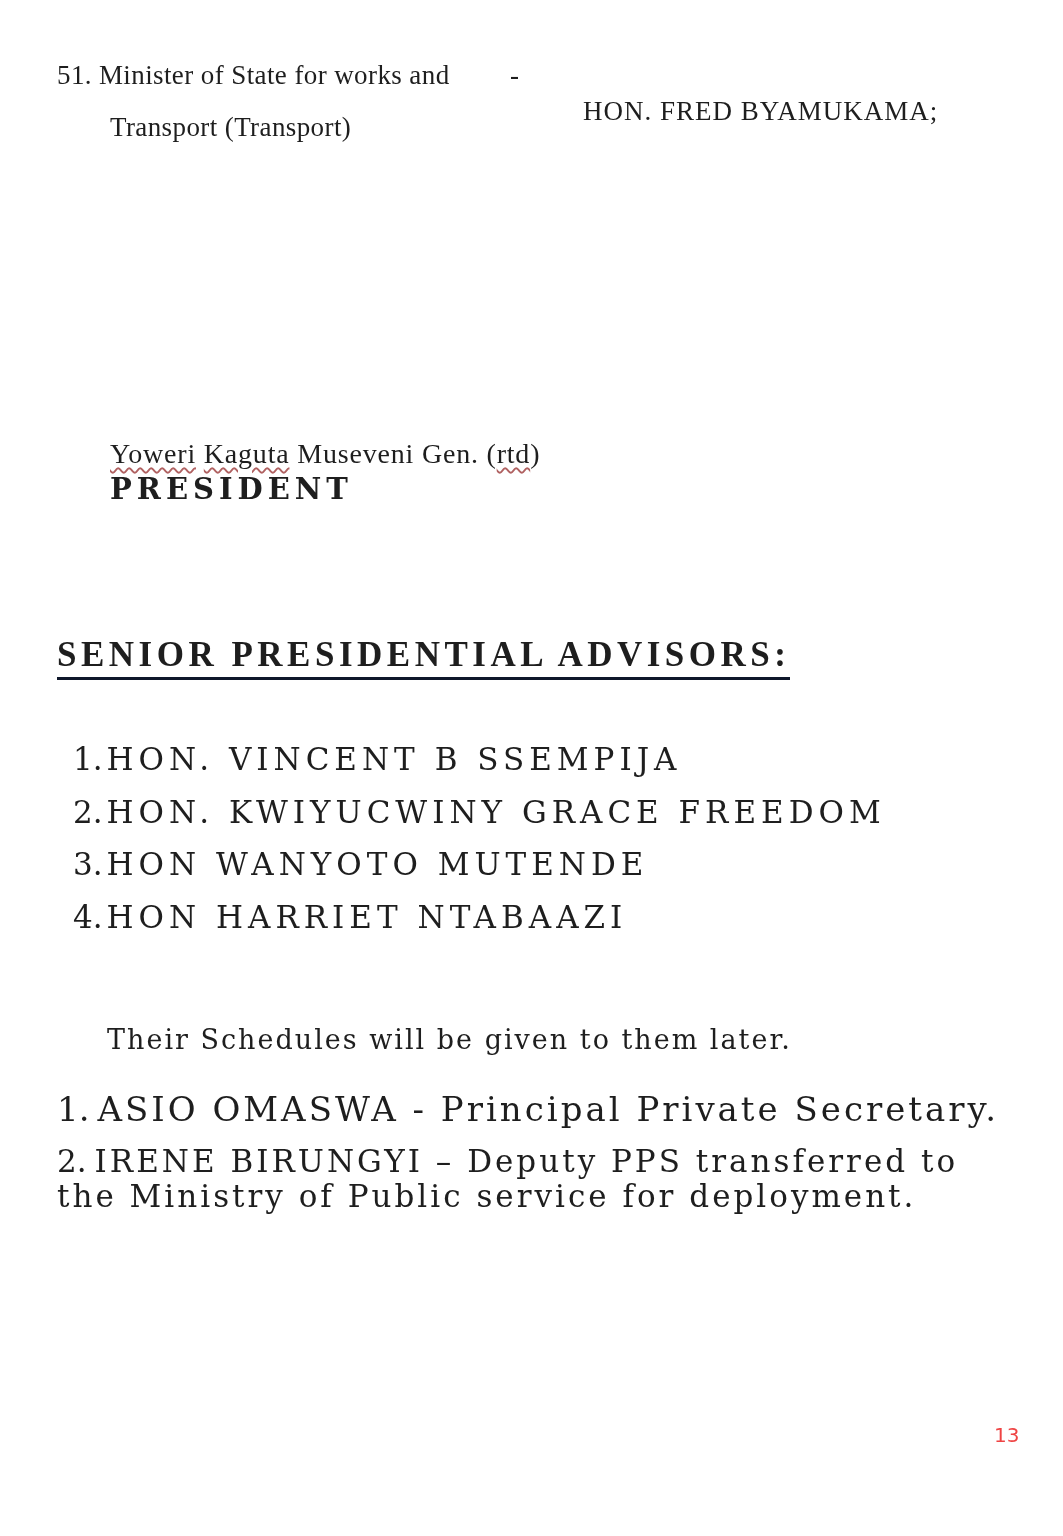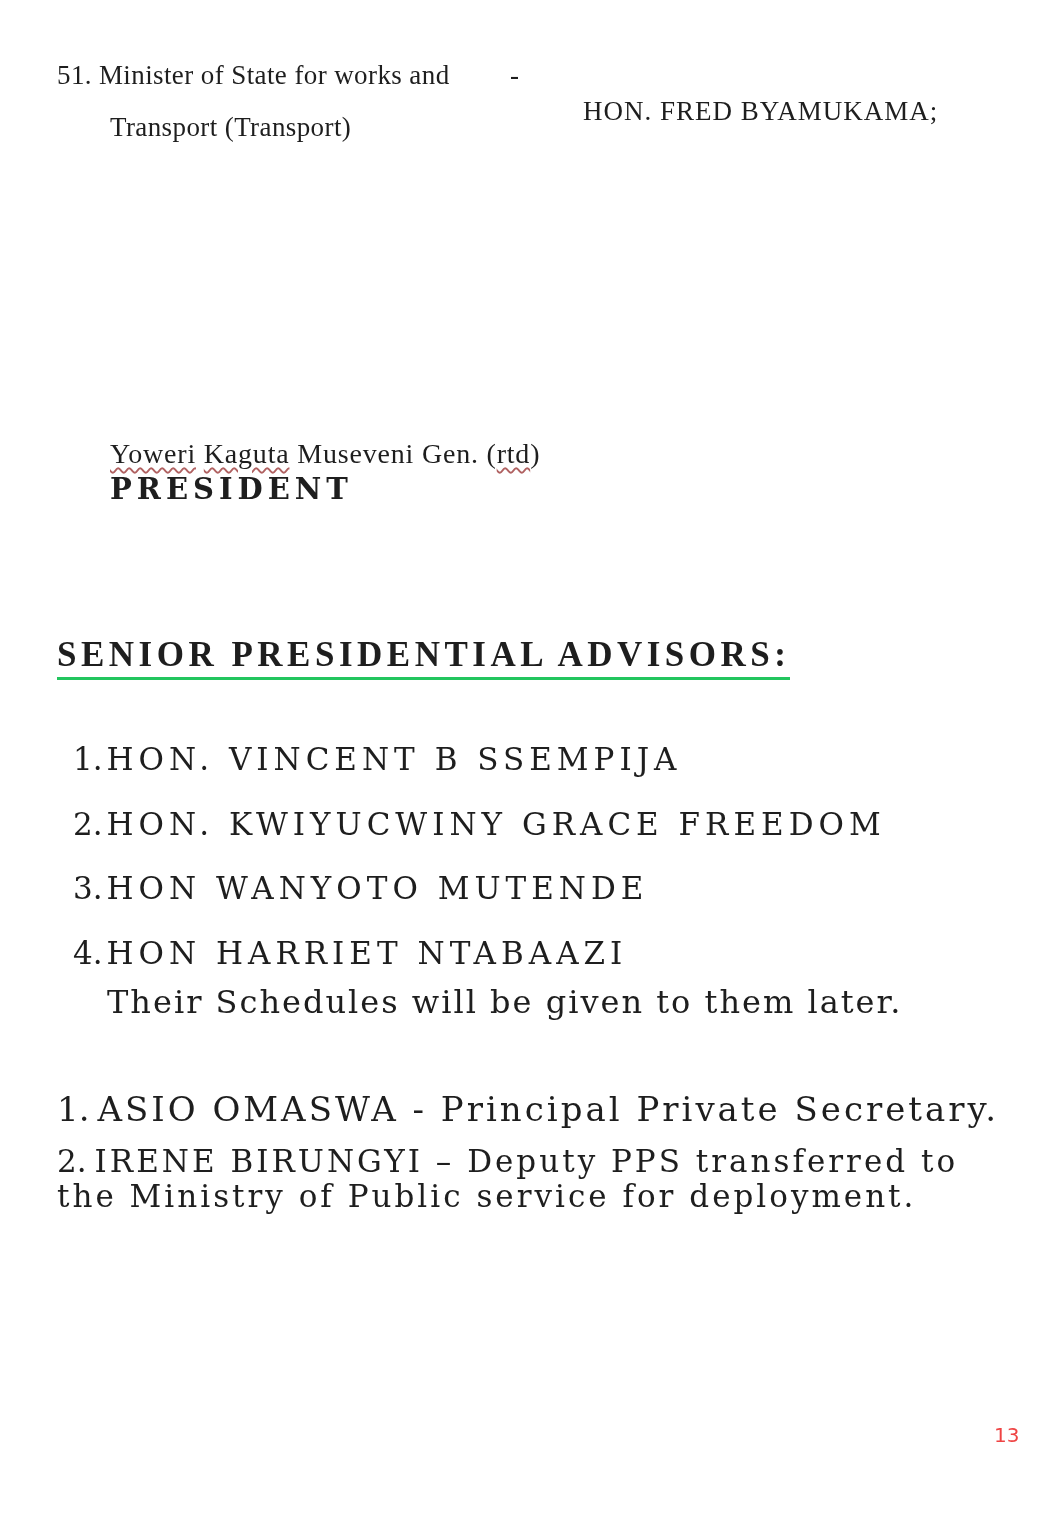--- a/index.html
+++ b/index.html
@@ -33,30 +33,30 @@
     text-underline-offset: 4px;
   }
 
   
   .adv-heading {
     top: 635px; left: 57px;
     font-size: 35px; font-weight: bold; letter-spacing: 4.5px;
   }
   .adv-heading .hd-inner {
     display: inline-block;
-    border-bottom: 3px solid #22c55e;
+    border-bottom: 3px solid #0f172a;
     padding-bottom: 2px;
   }
   .adv-list {
     position: absolute; top: 742px; left: 73px;
-    display: flex; flex-direction: column; gap: 29px;
+    display: flex; flex-direction: column; gap: 17px;
   }
   .adv-item { font-size: 31px; letter-spacing: 5px; white-space: nowrap; line-height: 1.15; }
   .adv-num  { letter-spacing: 0; margin-right: 4px; }
-  .adv-note { top: 984px; left: 107px; font-size: 32px; letter-spacing: 2px; }
+  .adv-note { top: 1024px; left: 107px; font-size: 27px; letter-spacing: 2px; }
 
   
   .sec-item1 { top: 1090px; left: 57px; font-size: 34px; letter-spacing: 3px; }
   .sec-item2 {
     top: 1144px; left: 57px; width: 935px;
     font-size: 31px; letter-spacing: 3px;
     white-space: normal; line-height: 35px;
   }
   .sec-num { letter-spacing: 0; margin-right: 8px; }
 

